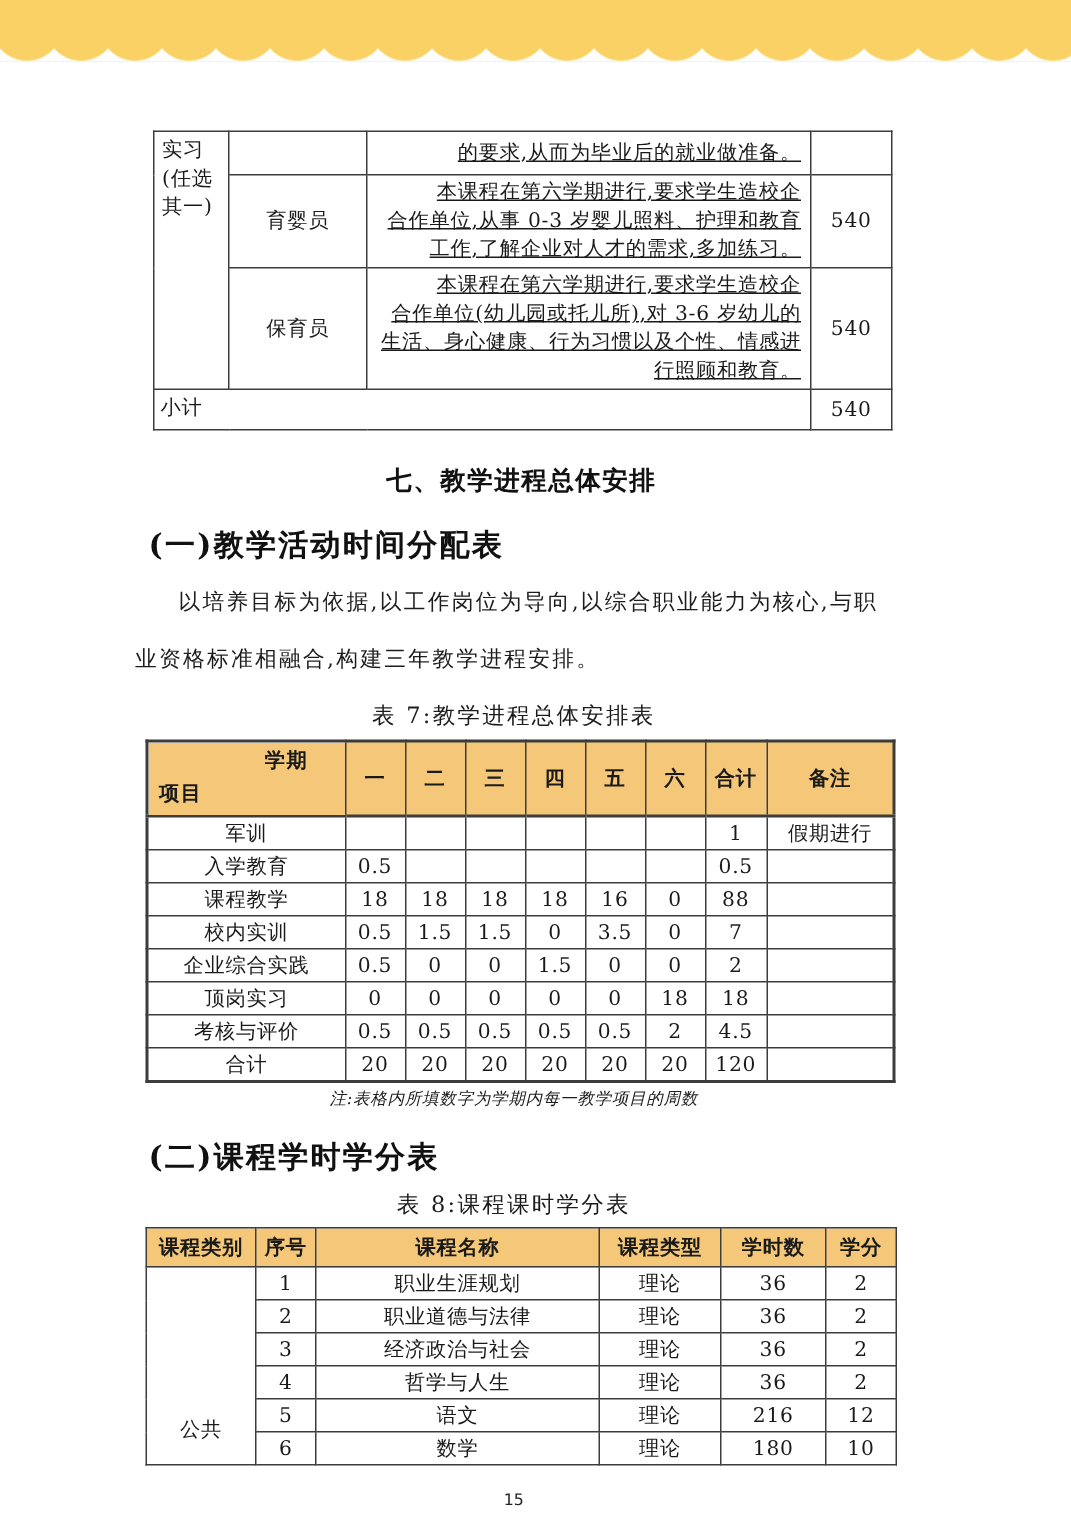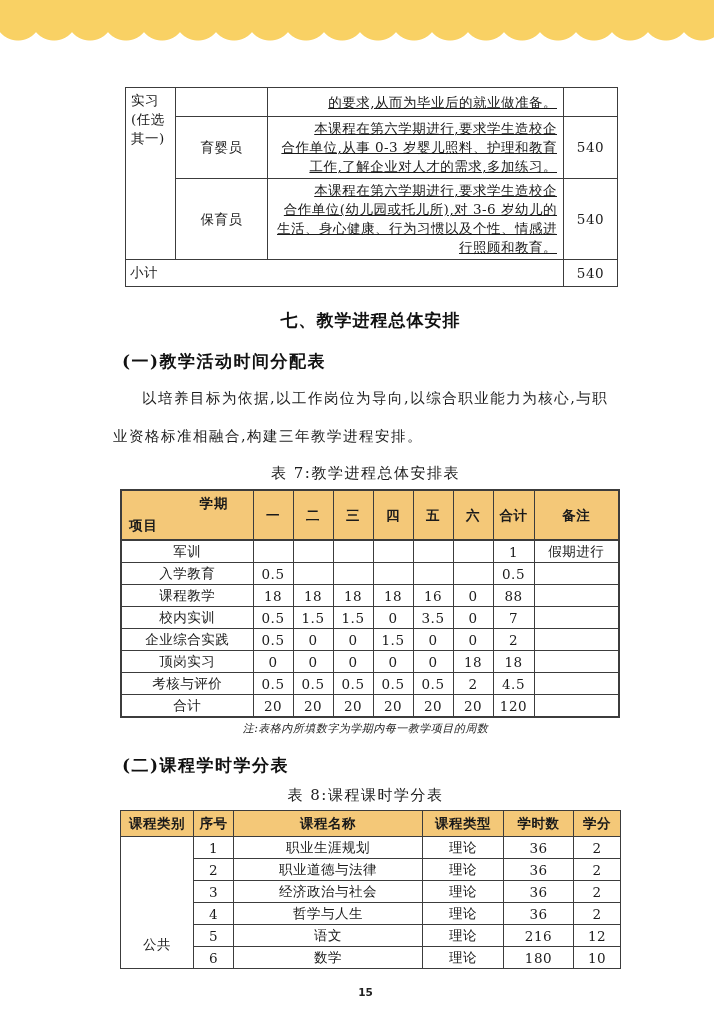--- a/index.html
+++ b/index.html
@@ -9,42 +9,42 @@
   }
   
   .banner{position:absolute;top:0;left:0;width:714px;height:41px;}
   .banner .band{height:32px;background:var(--banner,#F9D164);}
   .banner .scallops{
     height:9px;
     background-image:radial-gradient(circle 24px at 18px -15px, var(--banner,#F9D164) 96%, rgba(255,255,255,0) 100%);
     background-size:36px 9px;background-repeat:repeat-x;
   }
   
-  .content{position:absolute;top:87px;left:113px;width:509px;}
+  .content{position:absolute;top:87px;left:90px;width:509px;}
   
   table{border-collapse:collapse;table-layout:fixed;}
   .t-top{margin-left:12px;width:492px;font-size:13.5px;line-height:19px;color:#1a1a1a;}
   .t-top td{border:1.5px solid #3c3c3c;padding:2px 4px;vertical-align:middle;letter-spacing:0.5px;}
   .t-top .c-cat{vertical-align:top;text-align:left;padding:3px 5px;}
   .t-top .c-job{text-align:center;}
   .t-top .c-desc{text-align:right;padding:2px 6px;text-decoration:underline;}
   .t-top .c-desc.indent{text-indent:2em;}
   .t-top .c-hrs{text-align:center;}
   .t-top .c-sub{text-align:left;height:22px;font-family:Liberation Mono, monospace;}
   .t-top .r1 td{height:24px;}
   .t-top .r2 td{height:55px;}
   .t-top .r3 td{height:74px;}
   
   .h-main{font-family:"DejaVu Sans","Liberation Sans",sans-serif;font-weight:bold;font-size:17px;
           letter-spacing:1px;margin:22px 0 0 6px;color:#111;text-align:center;}
-  .h-sub{font-weight:bold;font-size:17px;letter-spacing:1.5px;margin:18px 0 0 9px;color:#111;}
+  .h-sub{font-weight:bold;font-size:20px;letter-spacing:1.5px;margin:18px 0 0 9px;color:#111;}
   .para{font-size:14.5px;line-height:38px;letter-spacing:1.5px;text-indent:2em;margin:6px 0 0 0;width:509px;}
   .caption{text-align:center;font-size:15px;letter-spacing:1.5px;margin-top:9px;width:505px;}
   .note{font-size:11px;font-style:italic;letter-spacing:0.5px;text-align:center;margin-top:3px;width:505px;}
-  .pageno{font-family:"DejaVu Sans","Liberation Sans",sans-serif;font-weight:bold;font-size:10.5px;
+  .pageno{font-family:"DejaVu Sans","Liberation Sans",sans-serif;font-weight:normal;font-size:10.5px;
           text-align:center;margin-top:17px;width:505px;color:#222;}
   
   .t7{margin:6px 0 0 7px;width:498px;font-size:13.5px;border:2px solid #3c3c3c;color:#1a1a1a;}
   .t7 th,.t7 td{border:1px solid #3c3c3c;text-align:center;padding:0 1px;letter-spacing:0.5px;}
   .t7 tr.head th{background:var(--thead,#F4C878);height:48px;font-weight:bold;line-height:17px;}
   .t7 tbody td{height:21px;}
   .t7 tr.head th,.t7 tr.head td{border-bottom:2px solid #3c3c3c;}
   .diag{
     position:relative;background-color:var(--thead,#F4C878);
     background-image:linear-gradient(to bottom right,

